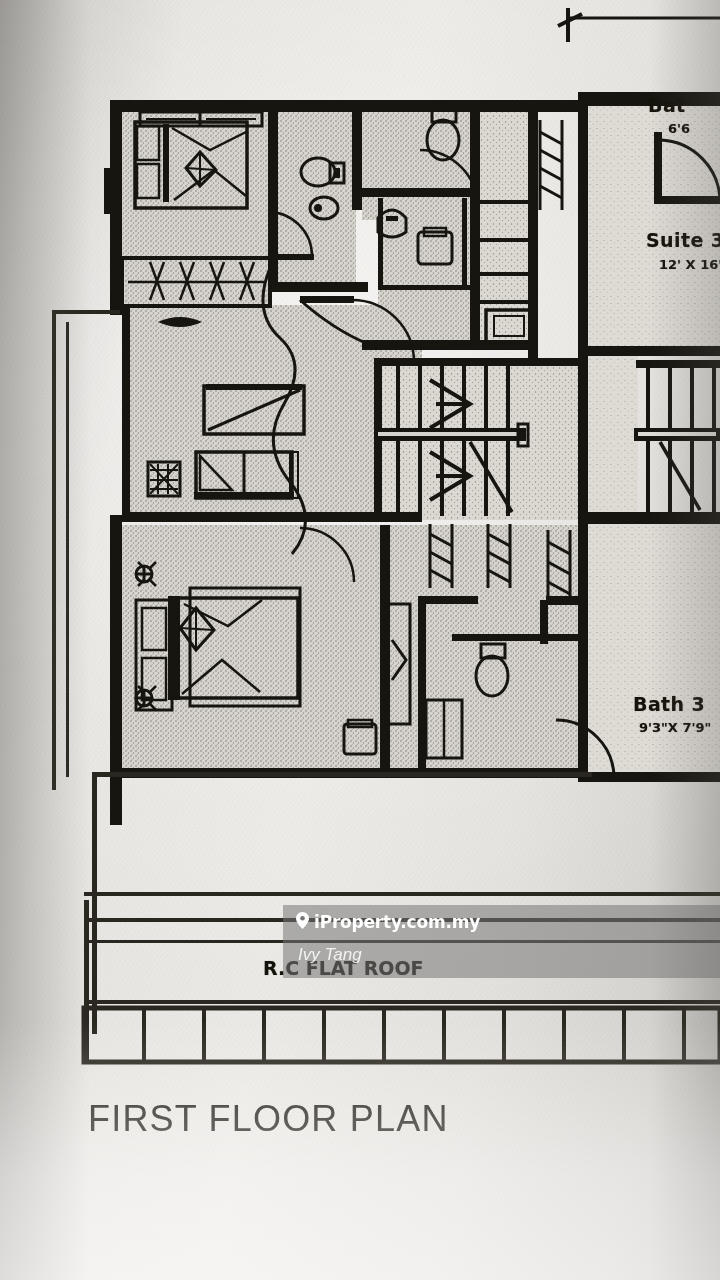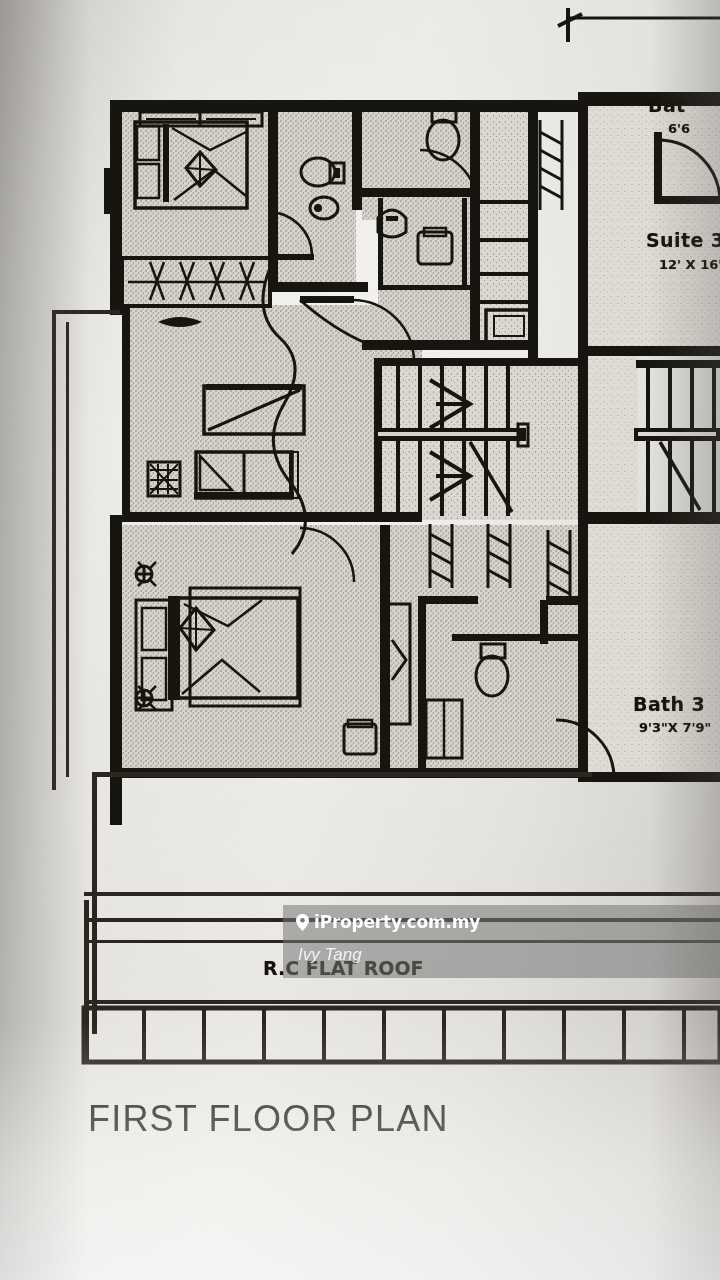--- a/index.html
+++ b/index.html
@@ -48,21 +48,21 @@
     position:absolute;color:#22201a;white-space:nowrap;
     font-family:"Liberation Sans",sans-serif;
     font-weight:400;font-size:36px;letter-spacing:1.2px;
   }
 
   
   .wm-bar{
     position:absolute;background:rgba(118,118,118,.55);
   }
   .wm-logo{
-    position:absolute;display:flex;align-items:center;gap:5px;
+    position:absolute;display:flex;align-items:flex-start;gap:5px;
     color:#ffffff;font-family:"DejaVu Sans",sans-serif;
     font-weight:700;font-size:17px;letter-spacing:-.2px;white-space:nowrap;
   }
   .wm-agent{
     position:absolute;color:rgba(255,255,255,.85);
     font-family:"Liberation Sans",sans-serif;font-weight:400;font-size:17px;
     white-space:nowrap;
   }
   svg{display:block;}
 </style>

